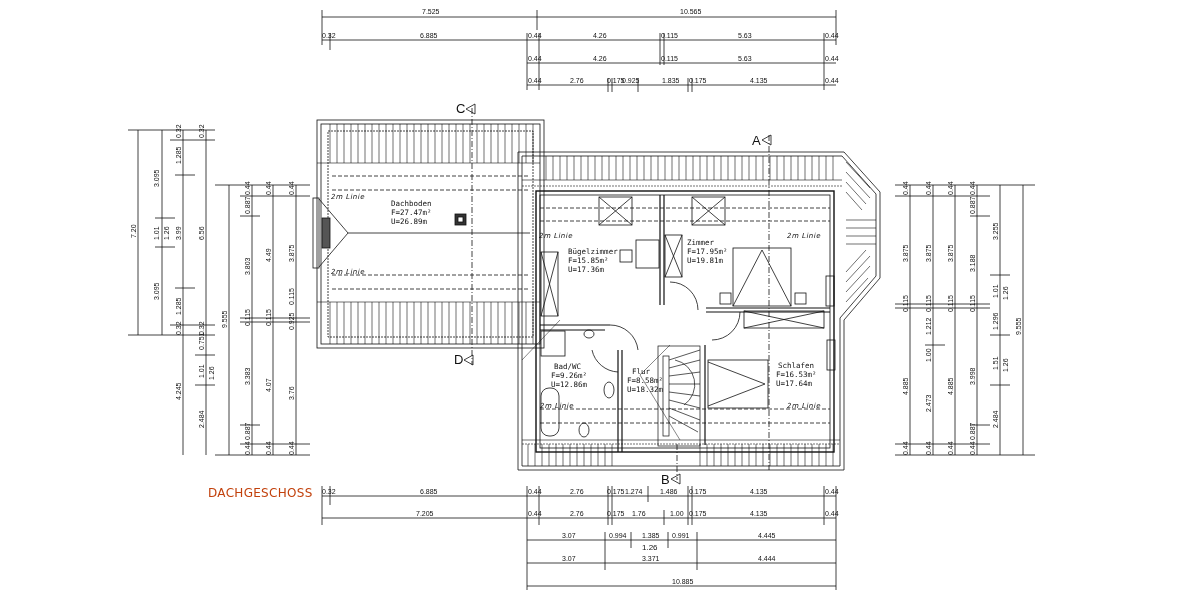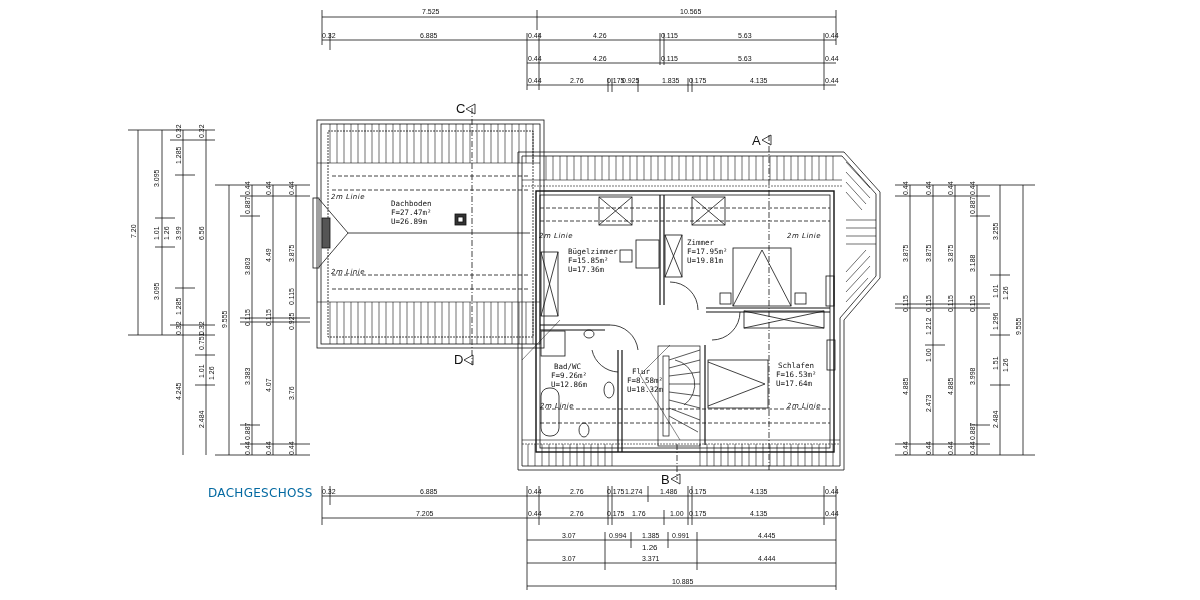--- a/index.html
+++ b/index.html
@@ -2,21 +2,21 @@
 <html><head>
 <meta charset="utf-8">
 <style>
   html,body{margin:0;padding:0;background:#fff;}
   body{width:1200px;height:600px;position:relative;overflow:hidden;font-family:"DejaVu Sans Mono","Liberation Mono",monospace;}
   svg{position:absolute;left:0;top:0;}
   .dim{font-family:"Liberation Sans",sans-serif;font-size:7px;fill:#111;}
   .room{font-family:"DejaVu Sans Mono",monospace;font-size:7.5px;fill:#111;}
   .linie{font-family:"DejaVu Sans",sans-serif;font-size:7px;font-style:italic;fill:#111;letter-spacing:0.5px;}
   .sec{font-family:"Liberation Sans",sans-serif;font-size:13px;fill:#111;}
-  .title{position:absolute;left:208px;top:486px;font-family:"DejaVu Sans",sans-serif;font-size:12px;letter-spacing:0.3px;color:#0369a1;}
+  .title{position:absolute;left:208px;top:486px;font-family:"DejaVu Sans",sans-serif;font-size:12px;letter-spacing:0.3px;color:#c2410c;}
 </style>
 </head>
 <body>
 
 <svg width="1200" height="600" viewBox="0 0 1200 600" stroke="#111" fill="none" stroke-width="0.8">
 
   <g>
     <line x1="322" y1="17" x2="836" y2="17"></line>
     <line x1="322" y1="10" x2="322" y2="45"></line>
       <line x1="537" y1="10" x2="537" y2="30"></line>

